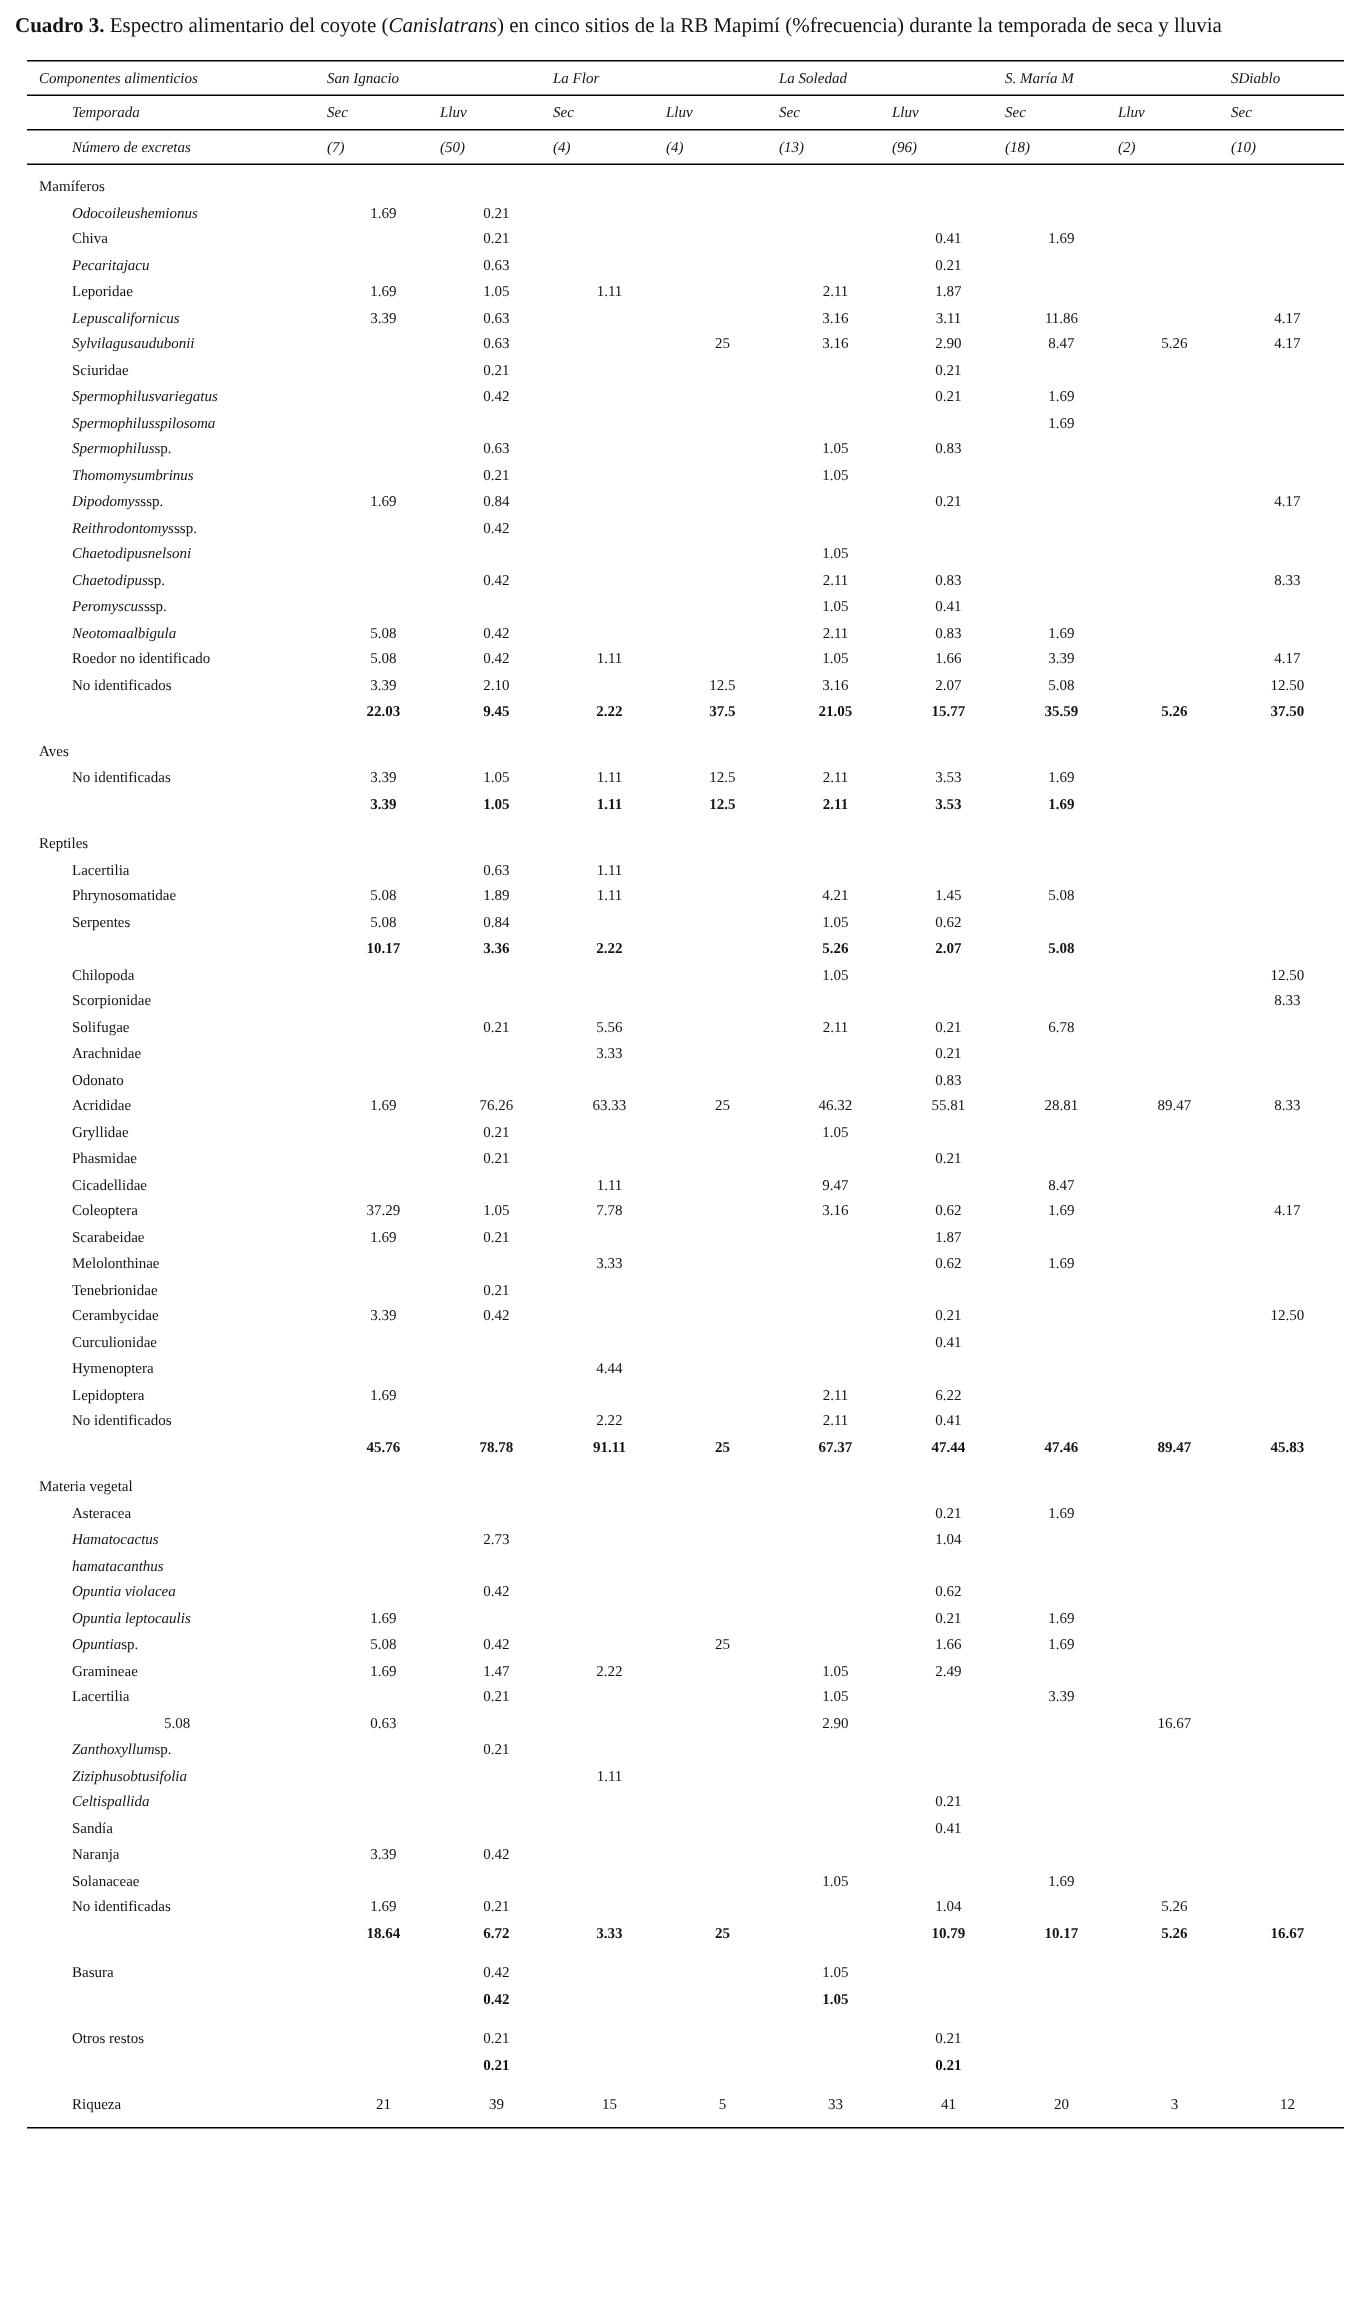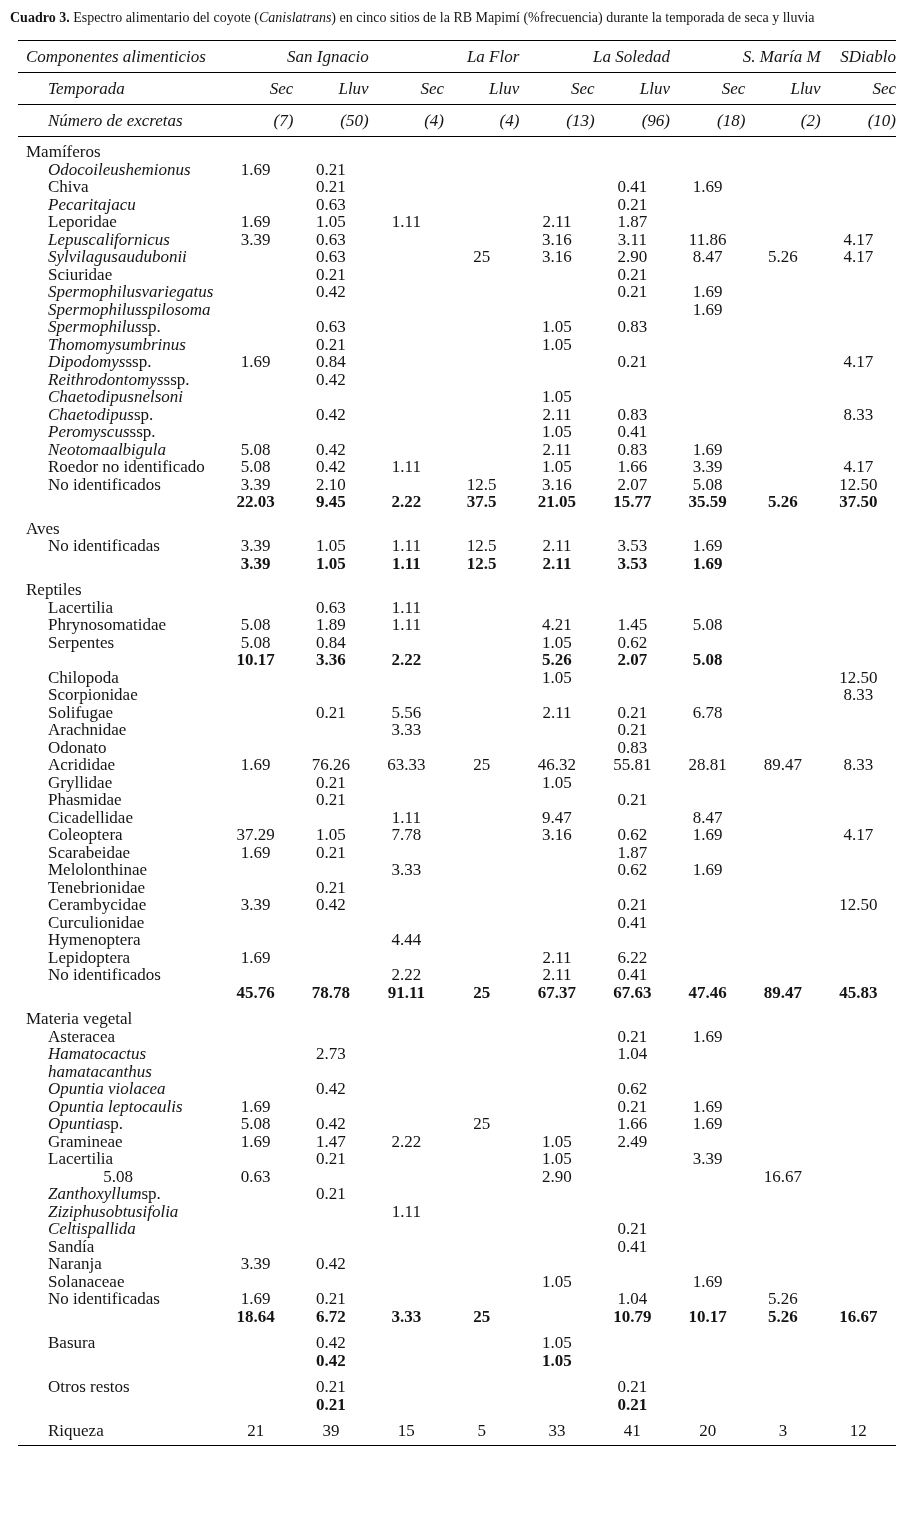--- a/index.html
+++ b/index.html
@@ -1,26 +1,26 @@
 <!DOCTYPE html>
 <html lang="es"><head>
 <meta charset="utf-8">
 <style>
   html,body{margin:0;padding:0;background:#fff;}
   .page{position:relative;width:914px;height:1537px;background:#ffffff;overflow:hidden;
         font-family:"Liberation Serif",serif;color:#141414;box-sizing:border-box;padding-top:5px;}
   .caption{margin:0 8px 0 10px;font-size:14px;line-height:25px;text-align:justify;}
   .caption b{font-weight:bold;}
-  .tbl{margin:10px 18px 0 18px;font-size:17px;}
+  .tbl{margin:10px 18px 0 18px;font-size:10px;}
   .thead{border-top:1.5px solid #000;}
   .hrow{display:grid;grid-template-columns:200px repeat(9,1fr);font-style:italic;
         border-bottom:1.2px solid #000;padding:6px 0 5px 0;align-items:center;}
   .h0{padding-left:8px;}
   .hi{padding-left:30px;}
-  .hcell{text-align:right;font-style:italic;}
+  .hcell{text-align:left;font-style:italic;}
   .span2{grid-column:span 2;}
   .tbody{padding-top:6px;padding-bottom:5px;border-bottom:1.5px solid #000;}
   .row{display:grid;grid-template-columns:200px repeat(9,1fr);line-height:17.5px;align-items:start;}
   .row.gap{margin-top:9px;}
   .lbl{padding-left:30px;}
   .row.group .lbl{padding-left:8px;}
   .val{text-align:center;}
   .row.subtotal .val{font-weight:bold;}
   .it{font-style:italic;}
   .rm{font-style:normal;}
@@ -604,21 +604,21 @@
           <div class="val"></div>
           <div class="val"></div>
         </div>
         <div class="row subtotal">
           <div class="lbl"></div>
           <div class="val">45.76</div>
           <div class="val">78.78</div>
           <div class="val">91.11</div>
           <div class="val">25</div>
           <div class="val">67.37</div>
-          <div class="val">67.63</div>
+          <div class="val">47.44</div>
           <div class="val">47.46</div>
           <div class="val">89.47</div>
           <div class="val">45.83</div>
         </div>
         <div class="row group gap">
           <div class="lbl"><span>Materia vegetal</span></div>
         </div>
         <div class="row item">
           <div class="lbl"><span>Asteracea</span></div>
           <div class="val"></div>

